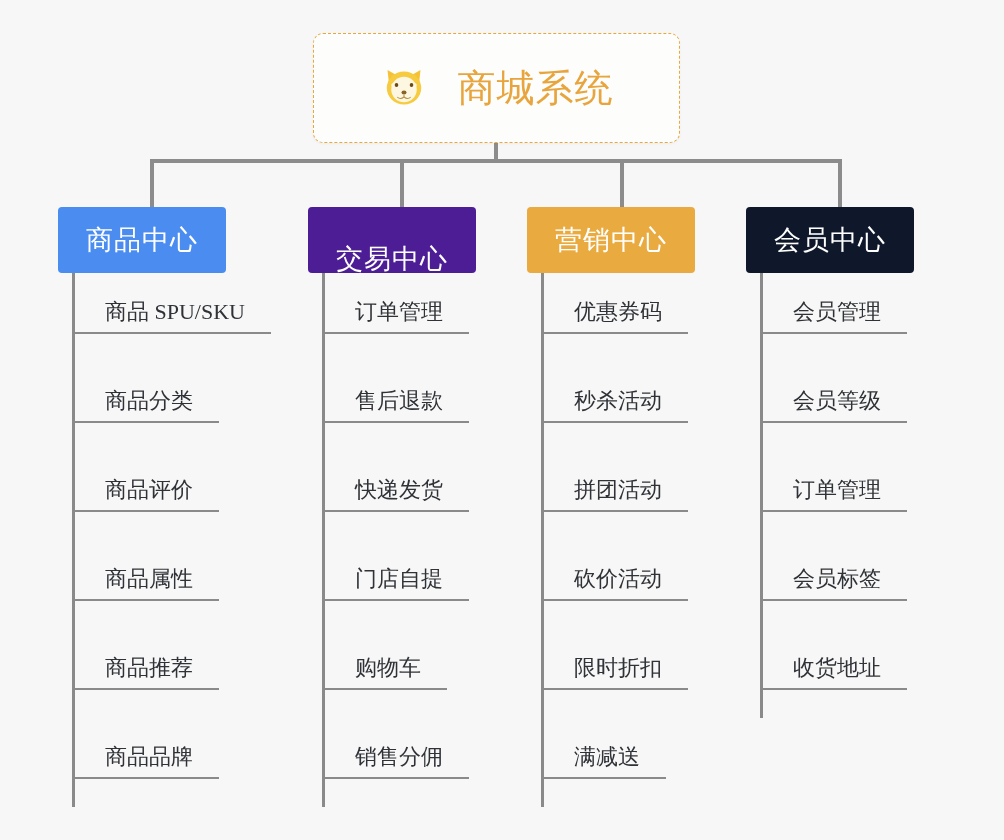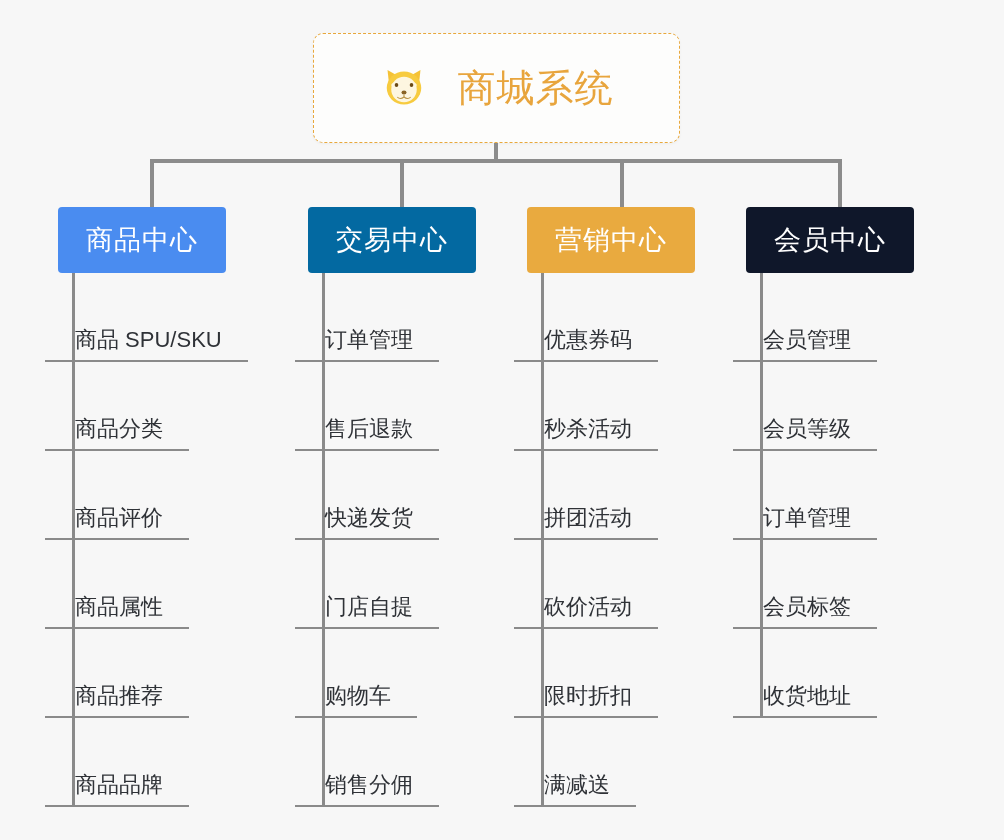--- a/index.html
+++ b/index.html
@@ -97,37 +97,39 @@
     border-radius: 4px;
     display: flex;
     align-items: center;
     justify-content: center;
     color: #ffffff;
     font-size: 27px;
     letter-spacing: 1px;
     line-height: 1;
   }
   .cat-blue   { background: #4a8cf0; }
-  .cat-red    { background: #0369a1; }
+  .cat-red    { background: #4c1d95; align-items: flex-end; }
   .cat-orange { background: #e9aa3f; }
   .cat-green  { background: #0f172a; }
 
   
   .leaf-list {
     position: relative;
     margin-left: 14px;
     border-left: 3px solid #8a8a8a;
     padding-top: 0;
   }
   .leaf {
     position: relative;
     height: 89px;
     box-sizing: border-box;
     display: flex;
-    align-items: flex-end;
+    align-items: center;
+    padding-left: 30px;
+    font-family: Liberation Serif, serif;
   }
   .leaf-label {
     display: inline-block;
     font-size: 22px;
     color: #2f3237;
     line-height: 1;
     padding-bottom: 9px;
     border-bottom: 2px solid #8a8a8a;
     margin-left: 0;
     position: relative;

